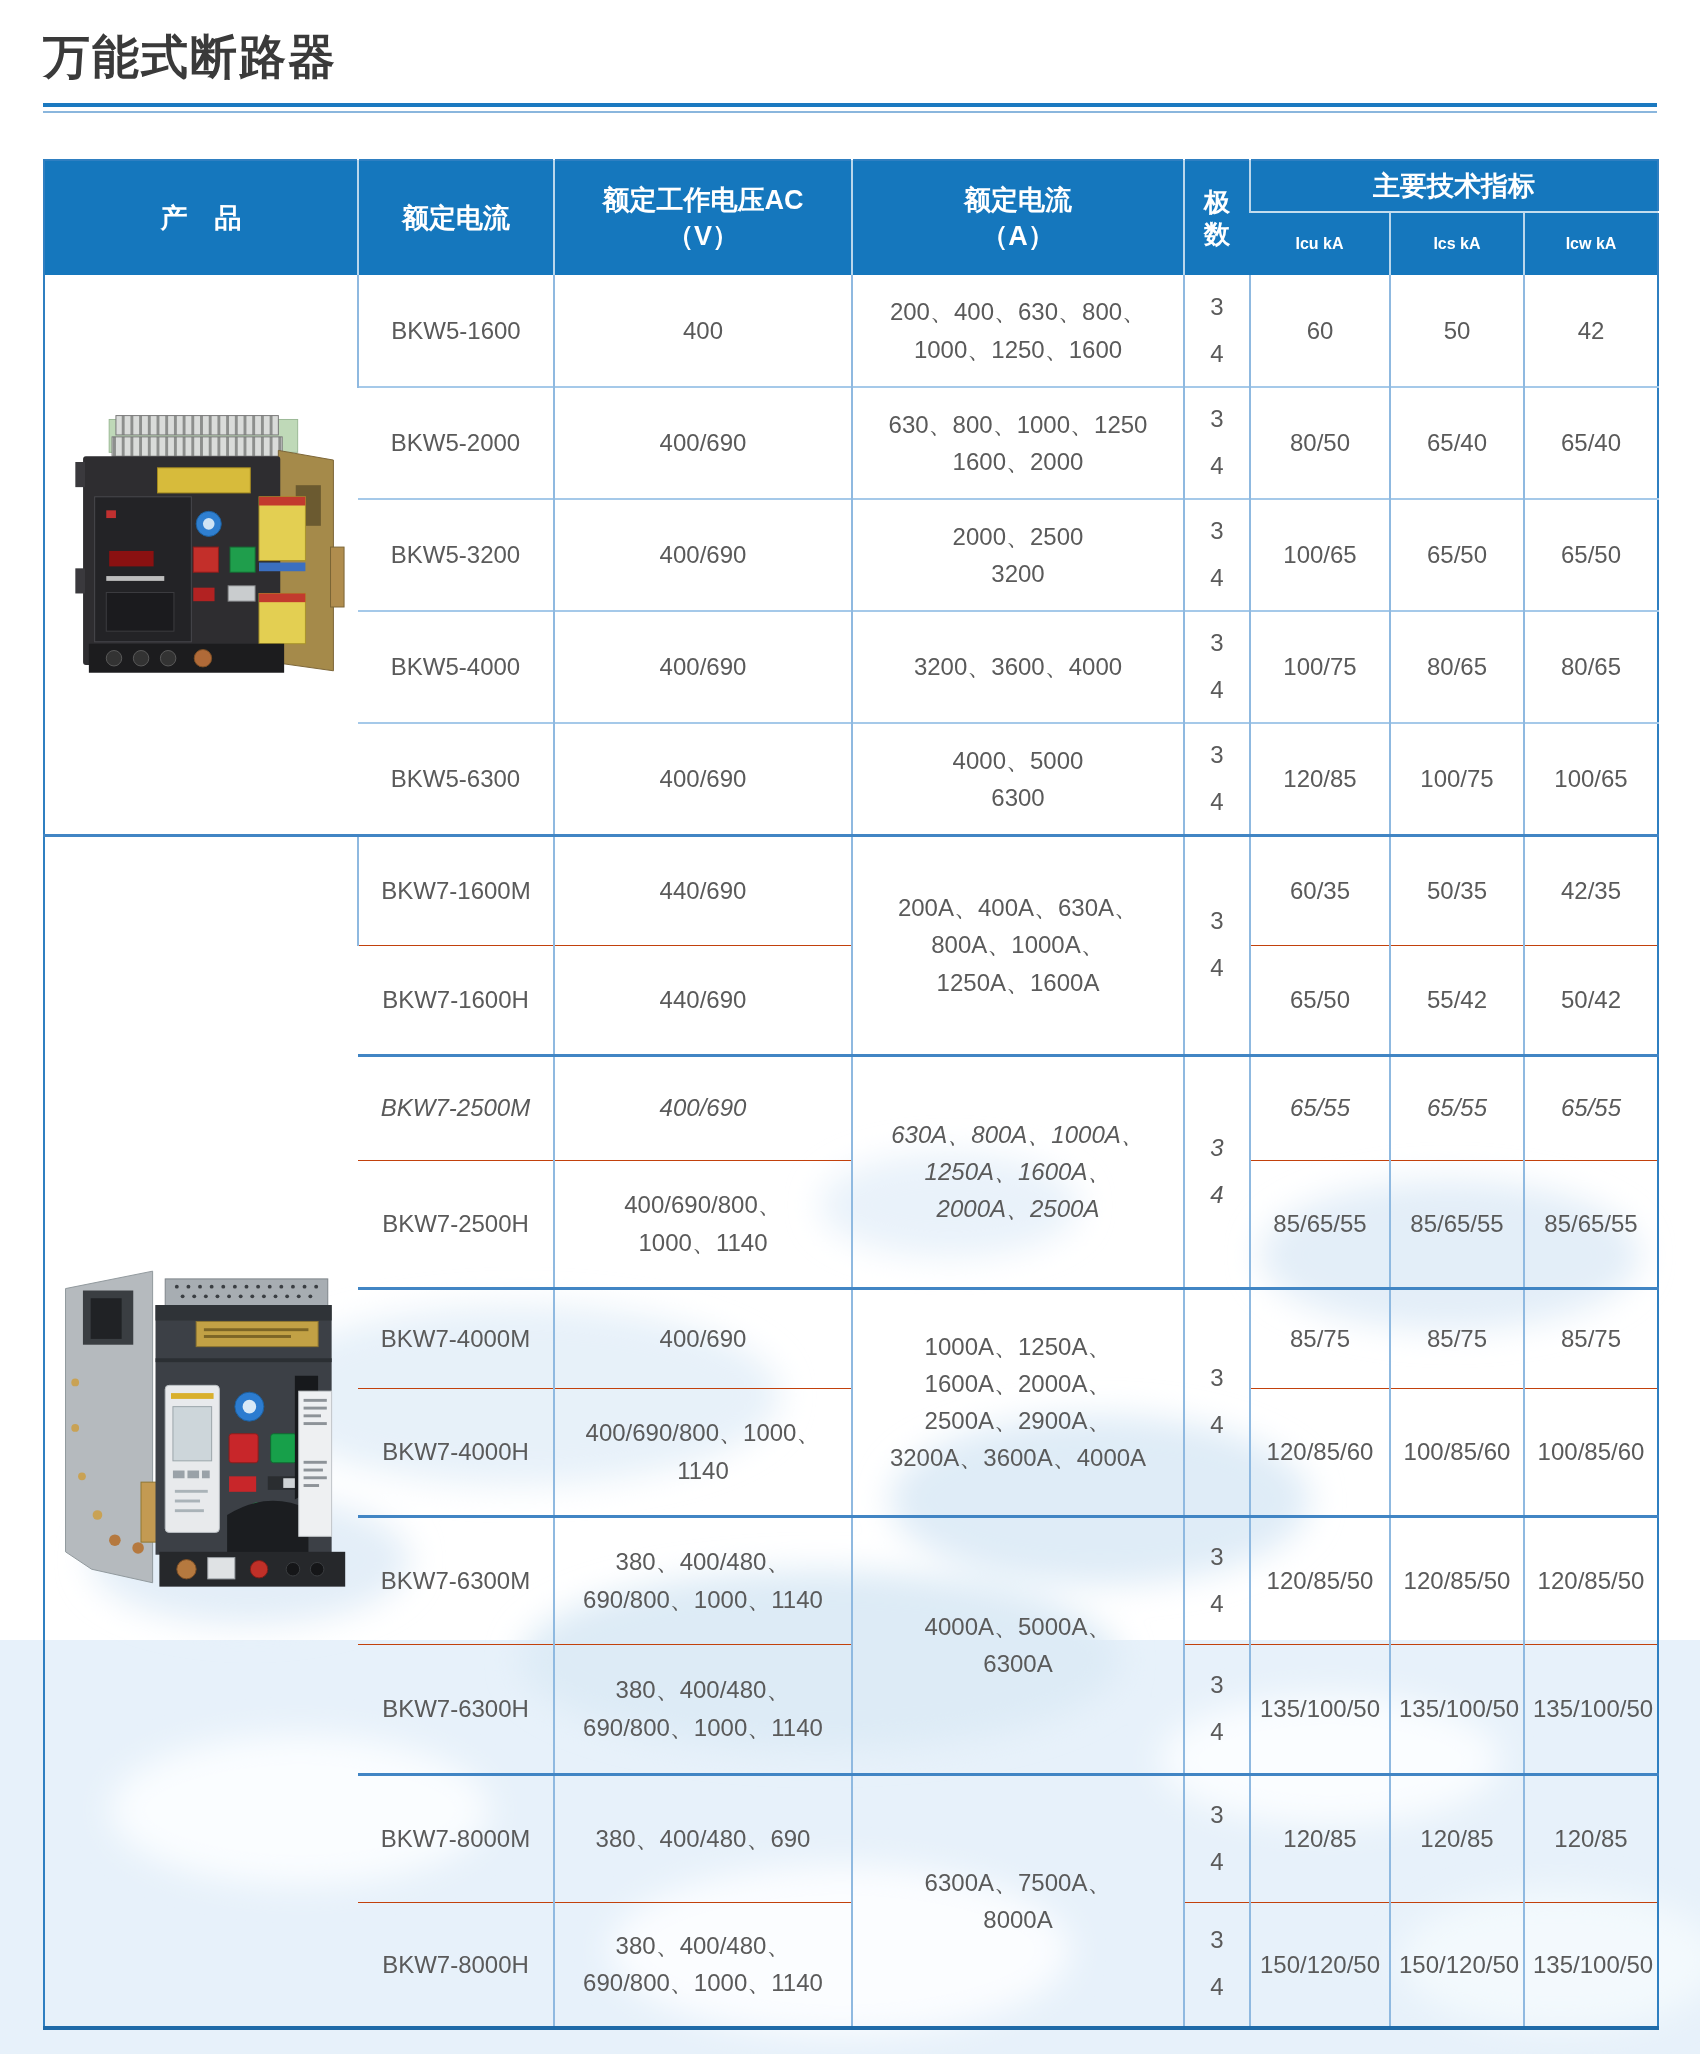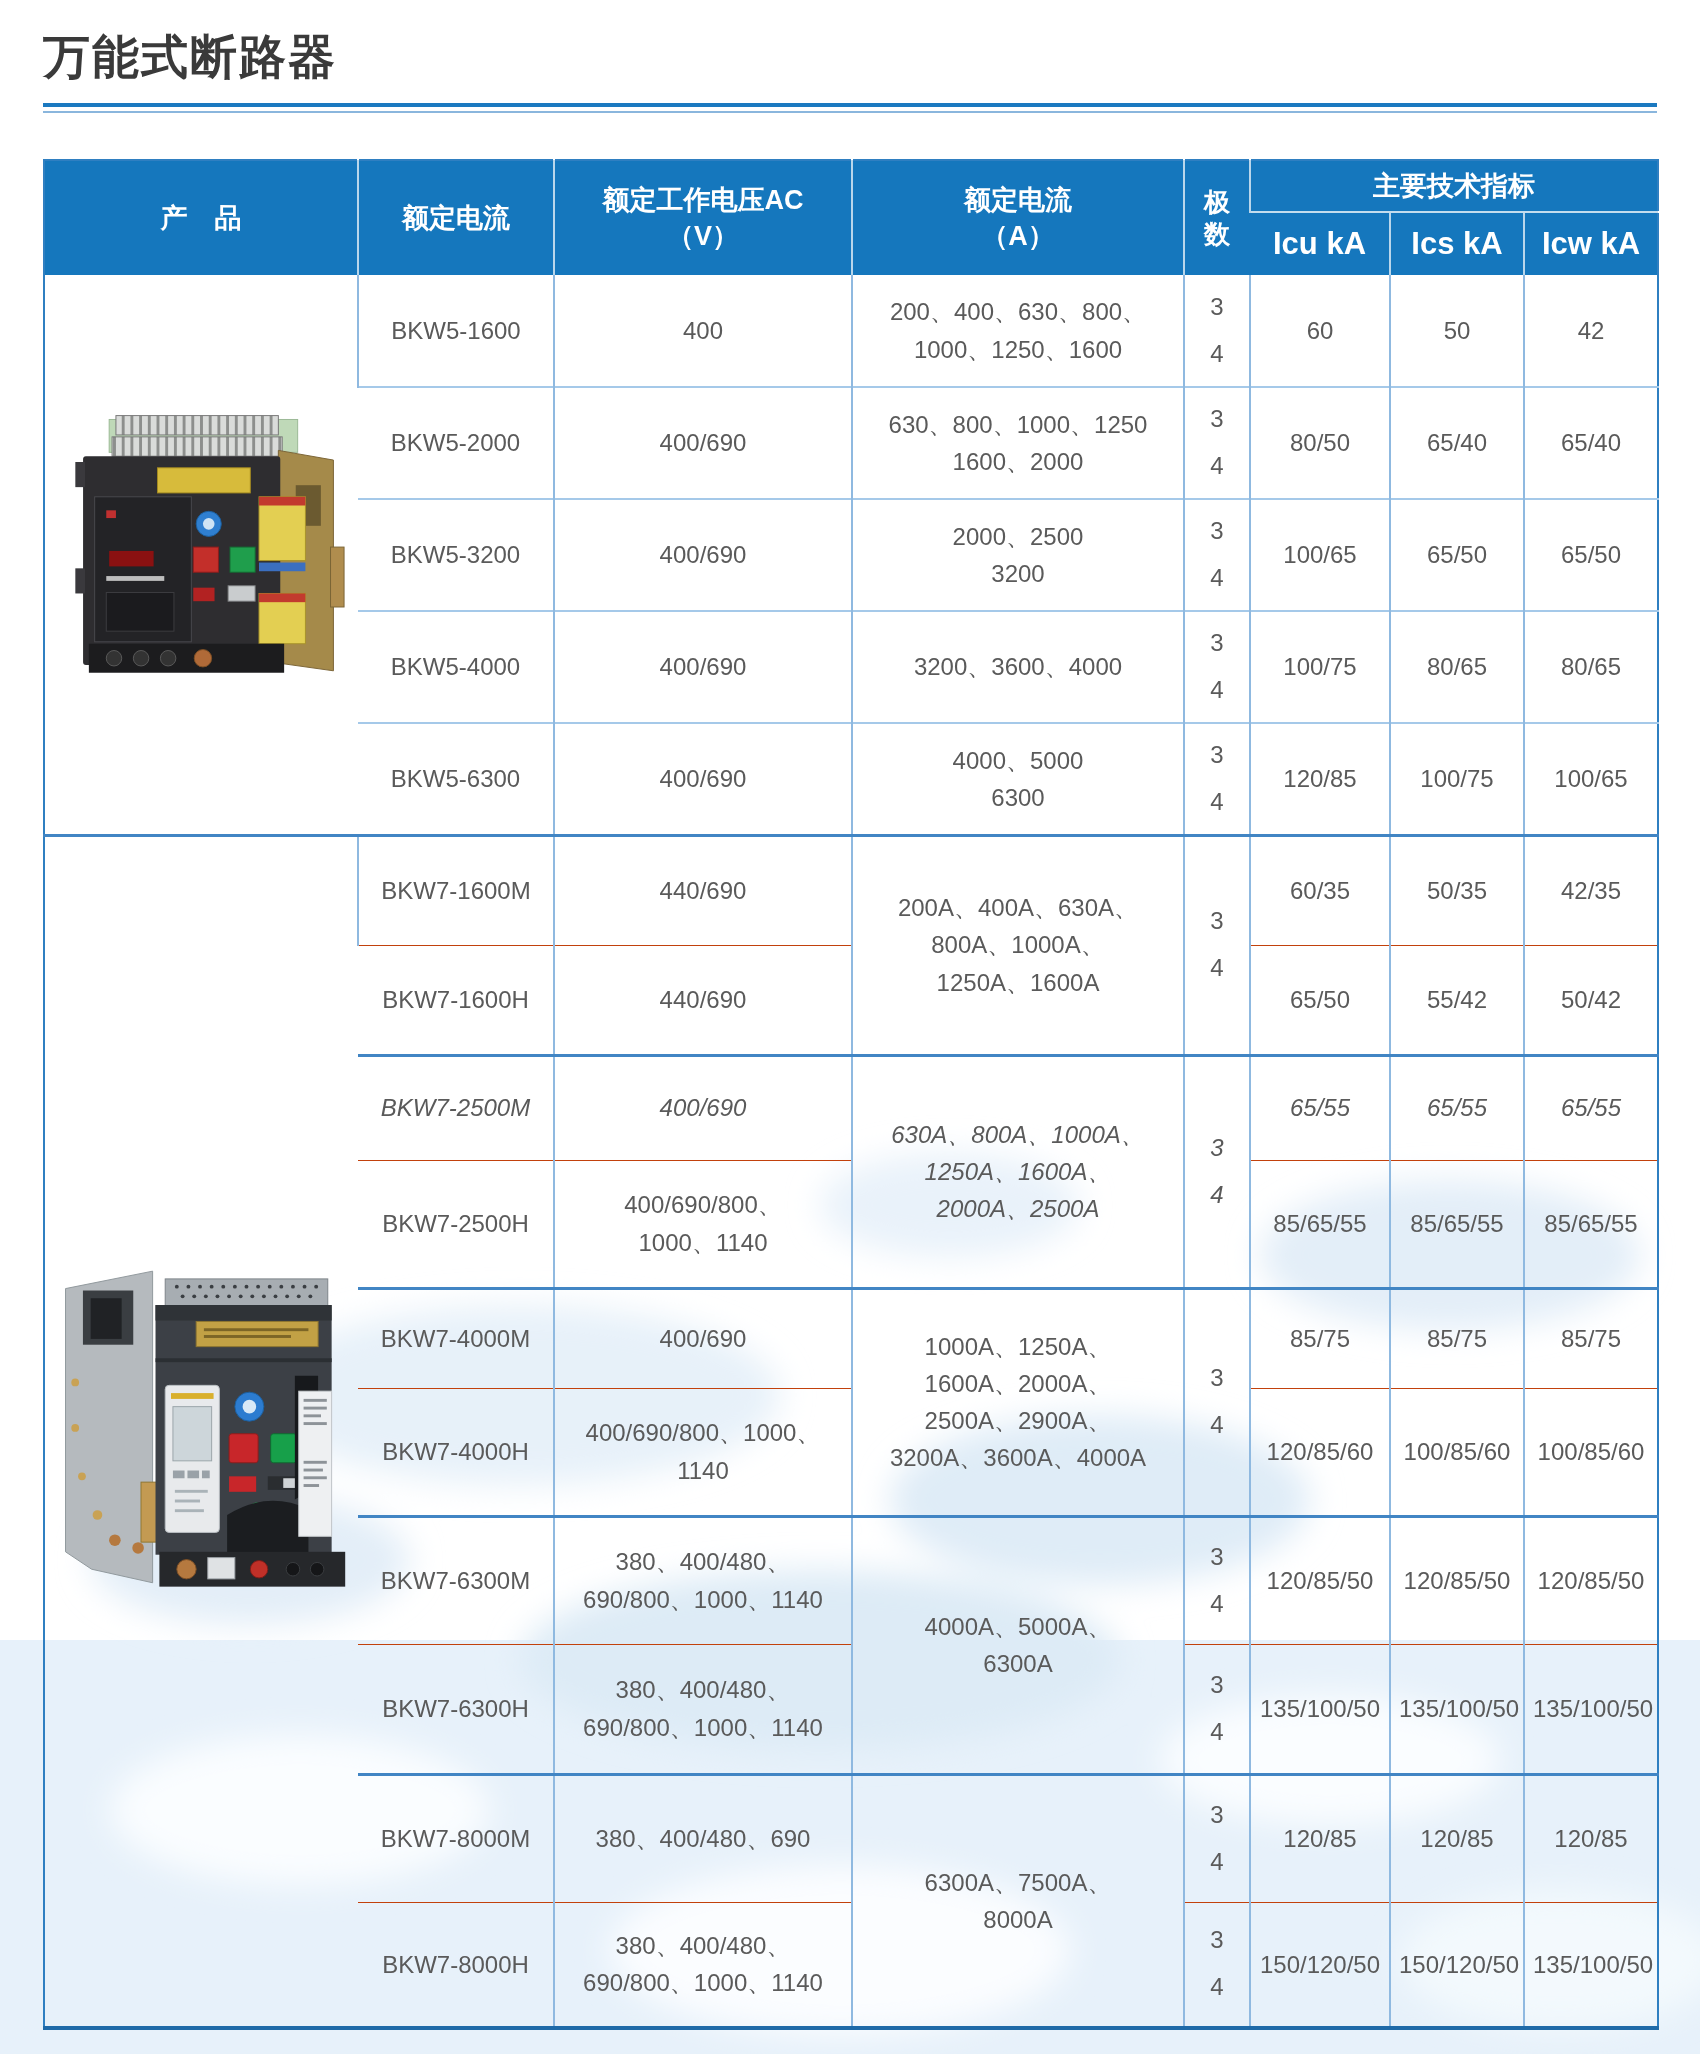--- a/index.html
+++ b/index.html
@@ -13,21 +13,21 @@
   .rule-wrap{margin-left:43px;width:1614px;}
   .rule-thick{height:4px;background:#1b79c0;}
   .rule-gap{height:4px;}
   .rule-thin{height:2px;background:#8ab6dd;}
 
   table.spec{border-collapse:collapse;table-layout:fixed;width:1614px;
     margin:46px 0 0 43px;border:2px solid #2f7fc1;border-bottom:4px solid #1f6aa8;}
   thead th{background:#1577bd;color:#fff;font-weight:bold;font-size:27px;
     text-align:center;vertical-align:middle;padding:2px 4px;}
   thead tr.h1 th{height:46px;}
-  thead tr.h2 th{height:58px;font-size:31px;border-top:2px solid rgba(255,255,255,0.75);}
+  thead tr.h2 th{height:58px;font-size:16px;border-top:2px solid rgba(255,255,255,0.75);}
   thead th + th{border-left:2px solid rgba(255,255,255,0.7);}
   th.pre, td.ml{white-space:pre-line;}
   th.poles-h{font-size:26px;line-height:1.25;}
 
   tbody td{border-left:2px solid #8fb9e0;border-top:2px solid #a5c9e9;
     color:#5a5a5a;font-size:24px;text-align:center;vertical-align:middle;
     padding:4px 8px;background:transparent;line-height:1.55;}
   tbody td:first-child{border-left:none;}
   tbody tr:first-child td{border-top:none;}
   tbody tr.family td{border-top:3px solid #4185c4;}

